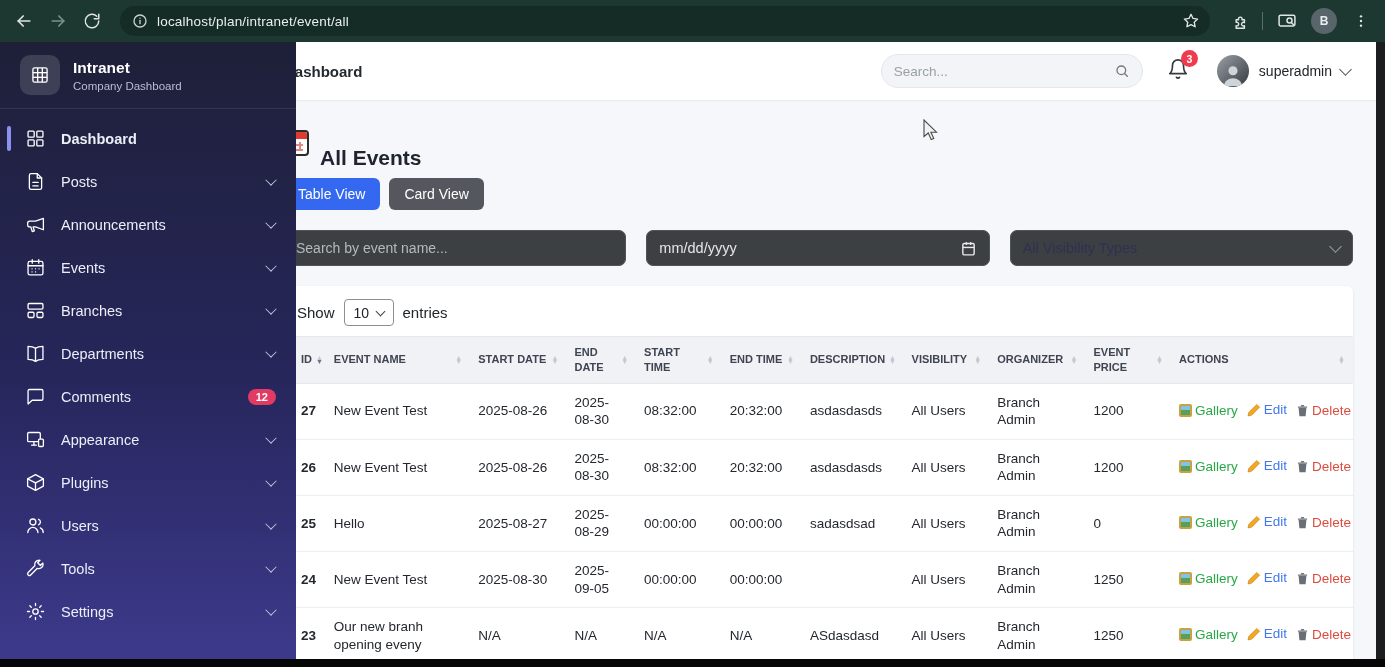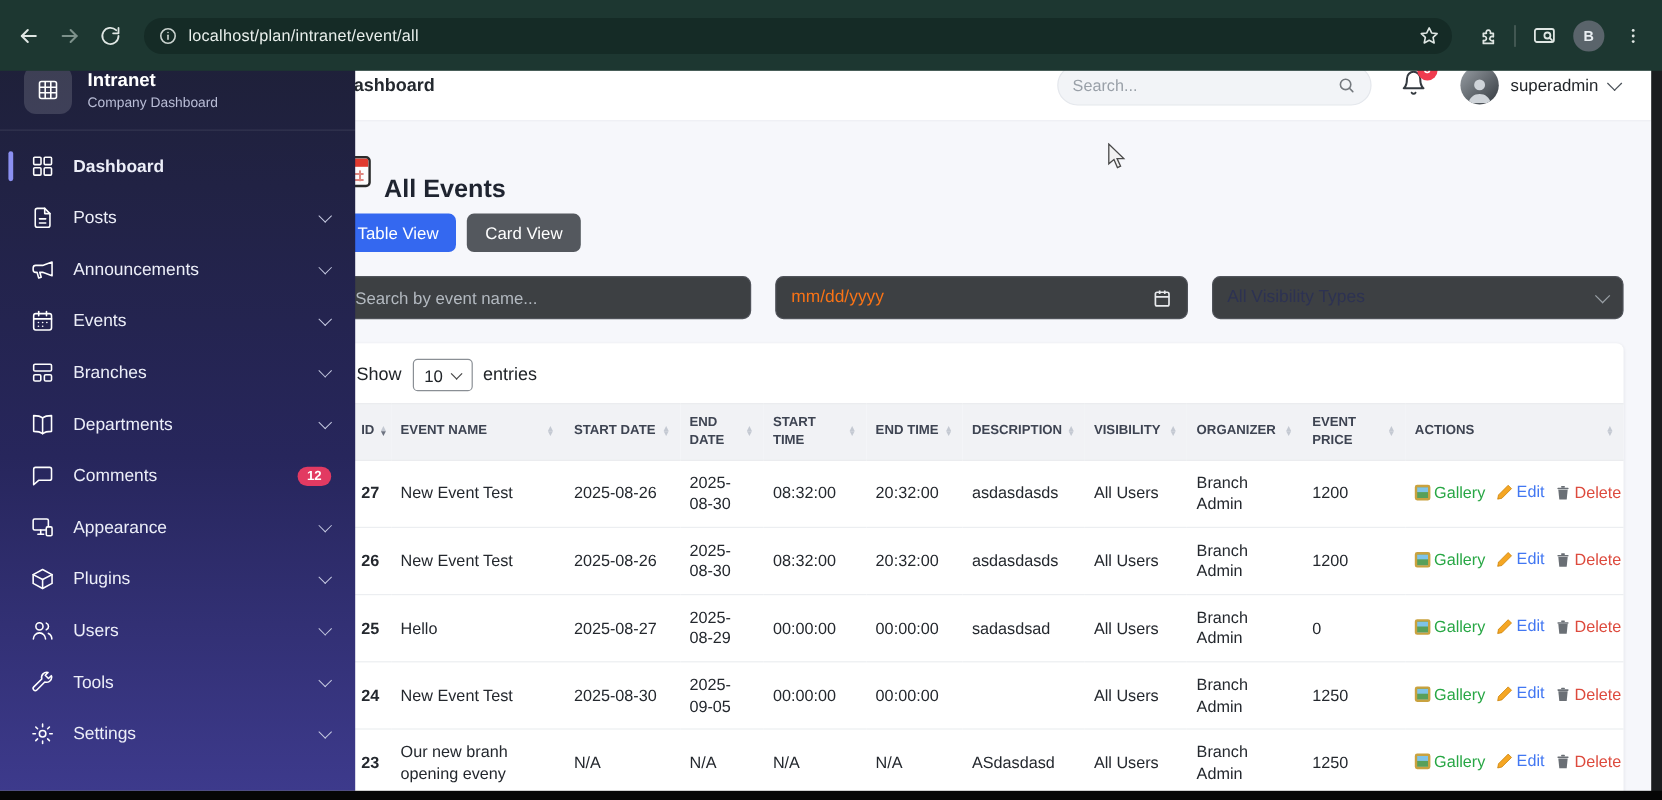--- a/index.html
+++ b/index.html
@@ -1,20 +1,20 @@
 <!DOCTYPE html>
 <html style="--browser-bar: #1d3731; --url-pill: #152b26; --sidebar-top: #1e2038; --sidebar-bottom: #3d3a8c; --accent-blue: #3468f0; --button-grey: #54585e; --badge-pink: #e23a62; --notification-red: #ef3b4e; --dark-input: #3d4043; --action-green: #28a745; --action-blue: #4277f2; --action-red: #dd4b3e;"><head>
 <meta charset="utf-8">
 <style>
   * { margin:0; padding:0; box-sizing:border-box; }
   html,body { width:1385px; height:667px; overflow:hidden; }
   body { font-family:"Liberation Sans", sans-serif; background:#f6f7fb; position:relative; }
 
   
-  .chrome { position:absolute; top:0; left:0; right:0; height:59px; background:var(--browser-bar,#1d3731); display:flex; align-items:center; padding:12px 12px; gap:10px; z-index:20; }
+  .chrome { position:absolute; top:0; left:0; right:0; height:42px; background:var(--browser-bar,#1d3731); display:flex; align-items:center; padding:12px 12px; gap:10px; z-index:20; }
   .nav-ic { width:24px; height:24px; display:flex; align-items:center; justify-content:center; flex:none; }
   .url-pill { flex:1; height:30px; background:var(--url-pill,#152b26); border-radius:15px; display:flex; align-items:center; padding:0 10px 0 12px; gap:9px; margin:0 6px; }
   .url-text { color:#e9efec; font-size:13.5px; flex:1; letter-spacing:.2px; }
   .chrome-right { display:flex; align-items:center; gap:12px; flex:none; }
   .chrome-sep { width:1px; height:18px; background:rgba(255,255,255,.28); }
   .profile-chip { width:26px; height:26px; border-radius:50%; background:#5a646b; color:#e9eef2; font-size:12px; font-weight:bold; display:flex; align-items:center; justify-content:center; }
 
   
   .scroll-strip { position:absolute; right:0; top:42px; bottom:0; width:9px; background:#1b1d1f; z-index:15; }
   .bottom-bar { position:absolute; left:0; right:0; bottom:0; height:8px; background:#060606; z-index:16; }
@@ -61,21 +61,21 @@
 
   .view-btns { display:flex; gap:9px; margin-bottom:20px; }
   .btn { border:none; border-radius:6px; padding:8px 15px; font-size:14px; color:#fff; cursor:pointer; font-family:inherit; }
   .btn-table { background:var(--accent-blue,#3468f0); }
   .btn-card { background:var(--button-grey,#54585e); }
 
   .filters { display:flex; gap:20px; margin-bottom:20px; }
   .f-box { flex:1; height:36px; background:var(--dark-input,#3d4043); border:1px solid #50535a; border-radius:7px; display:flex; align-items:center; padding:0 12px; }
   .f-box input { border:none; outline:none; background:transparent; flex:1; font-size:14px; color:#dfe3e8; font-family:inherit; }
   .f-box input::placeholder { color:#b3b9c0; }
-  .f-date-text { flex:1; font-size:14.5px; color:#f97316; }
+  .f-date-text { flex:1; font-size:14.5px; color:#e5e5e5; }
   .f-select-text { flex:1; font-size:14.5px; color:#2d3252; }
   .f-chevron { width:9px; height:9px; border-right:1.8px solid #9aa0a6; border-bottom:1.8px solid #9aa0a6; transform:rotate(45deg); margin-top:-4px; }
 
   .card { background:#fff; border-radius:6px; box-shadow:0 1px 3px rgba(16,24,40,.09); padding-top:8px; }
   .entries-row { display:flex; align-items:center; gap:9px; padding:5px 14px 10px; font-size:15px; color:#212529; }
   .entries-select { border:1px solid #8a8f95; border-radius:4px; height:27px; min-width:50px; display:flex; align-items:center; gap:8px; padding:0 7px 0 9px; font-size:14px; background:#fff; cursor:pointer; color:#212529; }
   .es-chevron { width:7px; height:7px; border-right:1.6px solid #444; border-bottom:1.6px solid #444; transform:rotate(45deg); margin-top:-3px; }
 
   table { width:100%; border-collapse:collapse; table-layout:fixed; }
   thead th { background:#f1f2f5; border-top:1px solid #e6e8eb; border-bottom:1px solid #e6e8eb; text-align:left; font-size:11px; font-weight:bold; color:#3e4452; text-transform:uppercase; padding:8px 8px; vertical-align:middle; line-height:1.35; cursor:pointer; }

